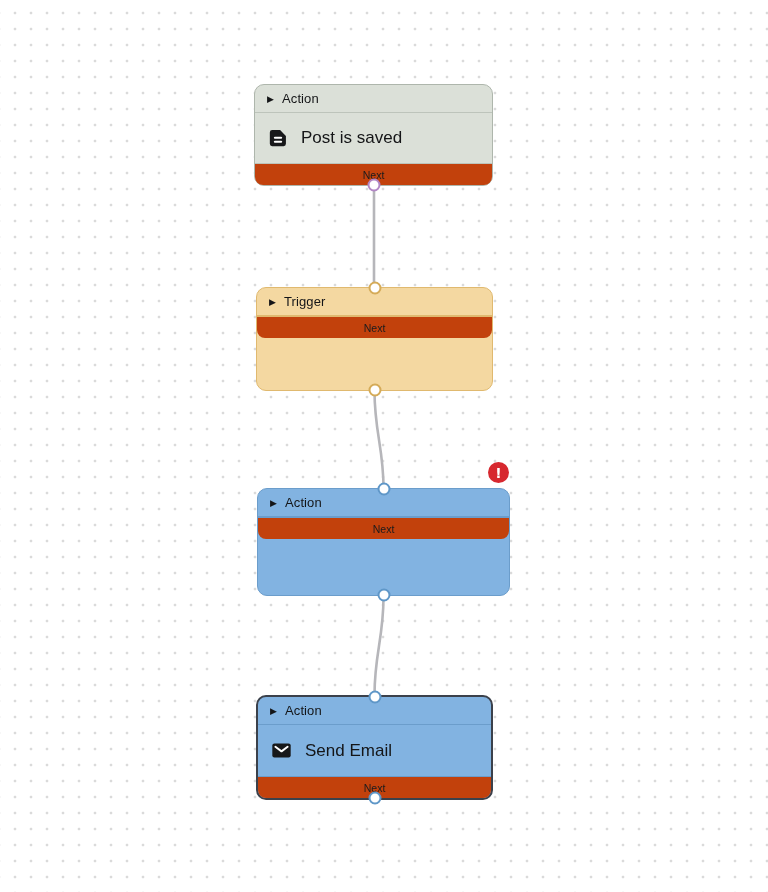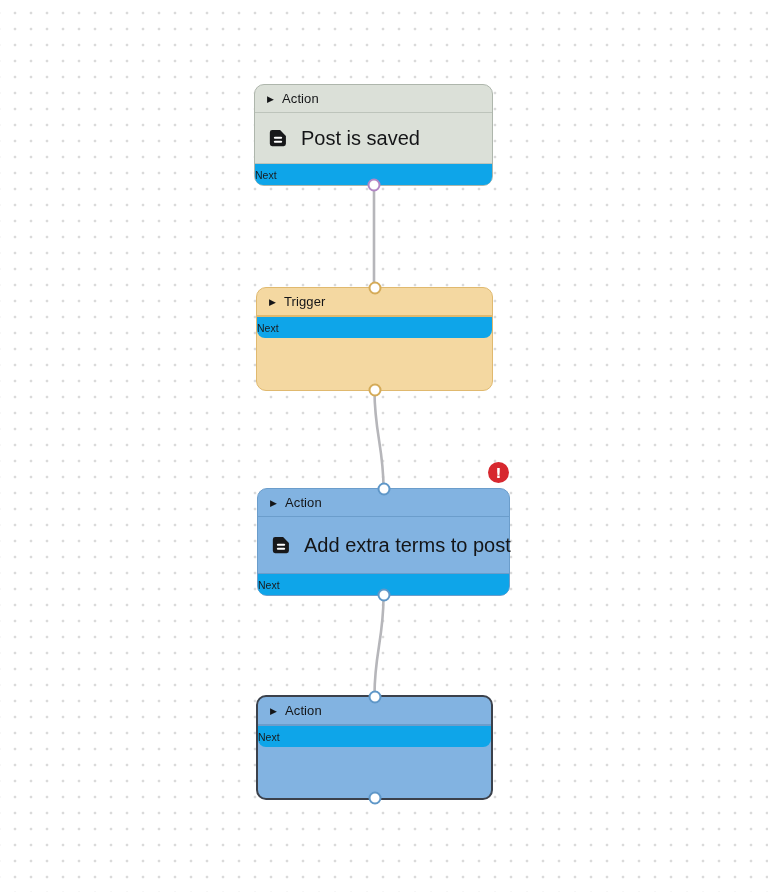--- a/index.html
+++ b/index.html
@@ -17,24 +17,24 @@
     border-radius:10px;box-sizing:border-box;color:#141517;
   }
   .node-header{
     display:flex;align-items:center;gap:8px;height:27px;flex:0 0 27px;
     padding:0 12px;border-bottom:1px solid var(--divider);
     font-size:13px;letter-spacing:.1px;
   }
   .collapse-arrow{font-size:9px;line-height:1;color:#141517;transform:translateY(.5px);}
   .node-body{flex:1 1 auto;display:flex;align-items:center;gap:13px;padding:0 13px;min-height:0;}
   .node-icon{display:inline-flex;flex:0 0 auto;}
-  .node-title{font-size:20px;white-space:nowrap;}
+  .node-title{font-size:17px;white-space:nowrap;}
   .node-footer{
-    flex:0 0 21px;height:21px;background:#0ea5e9;border-top:1px solid var(--divider);
-    border-radius:0 0 8px 8px;display:flex;align-items:center;
+    flex:0 0 21px;height:21px;background:#c2410c;border-top:1px solid var(--divider);
+    border-radius:0 0 8px 8px;display:flex;align-items:center;justify-content:center;
   }
   .next-label{font-size:10.5px;font-weight:500;color:#1a1b1d;}
   .port{
     position:absolute;left:50%;width:9px;height:9px;border-radius:50%;
     background:#ffffff;border:2.5px solid var(--port);z-index:3;
   }
   .port-top{top:0;transform:translate(-50%,-50%);}
   .port-bottom{bottom:0;transform:translate(-50%,50%);}
   .error-badge{
     position:absolute;top:-27px;right:0px;width:21px;height:21px;border-radius:50%;
@@ -88,42 +88,41 @@
   </div>
 
   <div class="node" style="left: 257px; top: 488px; width: 253px; height: 108px; --fill: #82b3e1; --border: #6b9dcb; --divider: #6b9dcb; --port: #5f97c8; --border-width: 1.5px;">
     <div class="error-badge" style="background: rgb(215, 40, 47);">
       <span>!</span>
     </div>
     <div class="node-header">
       <span class="collapse-arrow">▶</span>
       <span class="node-category">Action</span>
     </div>
-    <div class="node-body">
-      <span class="node-icon">
-        <svg viewBox="0 0 24 24" width="20" height="20">
-          <path d="M5 2.5 H14.5 L21.5 9.5 V19 a2.8 2.8 0 0 1 -2.8 2.8 H5 a2.8 2.8 0 0 1 -2.8 -2.8 V5.3 a2.8 2.8 0 0 1 2.8 -2.8 Z" fill="#17181a"></path>
-          <rect x="7" y="10.4" width="10" height="2.6" rx="1.3" fill="#fff"></rect>
-          <rect x="7" y="15.2" width="10" height="2.6" rx="1.3" fill="#fff"></rect>
-        </svg>
-      </span>
-      <span class="node-title">Add extra terms to post</span>
-    </div>
     <div class="node-footer">
       <span class="next-label">Next</span>
     </div>
     <span class="port port-top"></span>
     <span class="port port-bottom"></span>
   </div>
 
   <div class="node" style="left: 256px; top: 695px; width: 237px; height: 105px; --fill: #82b3e1; --border: #3b414b; --divider: #6b9dcb; --port: #5f97c8; --border-width: 2px;">
     <div class="node-header">
       <span class="collapse-arrow">▶</span>
       <span class="node-category">Action</span>
     </div>
+    <div class="node-body">
+      <span class="node-icon">
+        <svg viewBox="0 0 24 24" width="21" height="21">
+          <rect x="1.5" y="4" width="21" height="16" rx="2.4" fill="#17181a"></rect>
+          <path d="M5 7.8 L12 13 L19 7.8" fill="none" stroke="#fff" stroke-width="2.2" stroke-linecap="round" stroke-linejoin="round"></path>
+        </svg>
+      </span>
+      <span class="node-title">Send Email</span>
+    </div>
     <div class="node-footer">
       <span class="next-label">Next</span>
     </div>
     <span class="port port-top"></span>
     <span class="port port-bottom"></span>
   </div>
 
 </div>
 
 </body></html>

